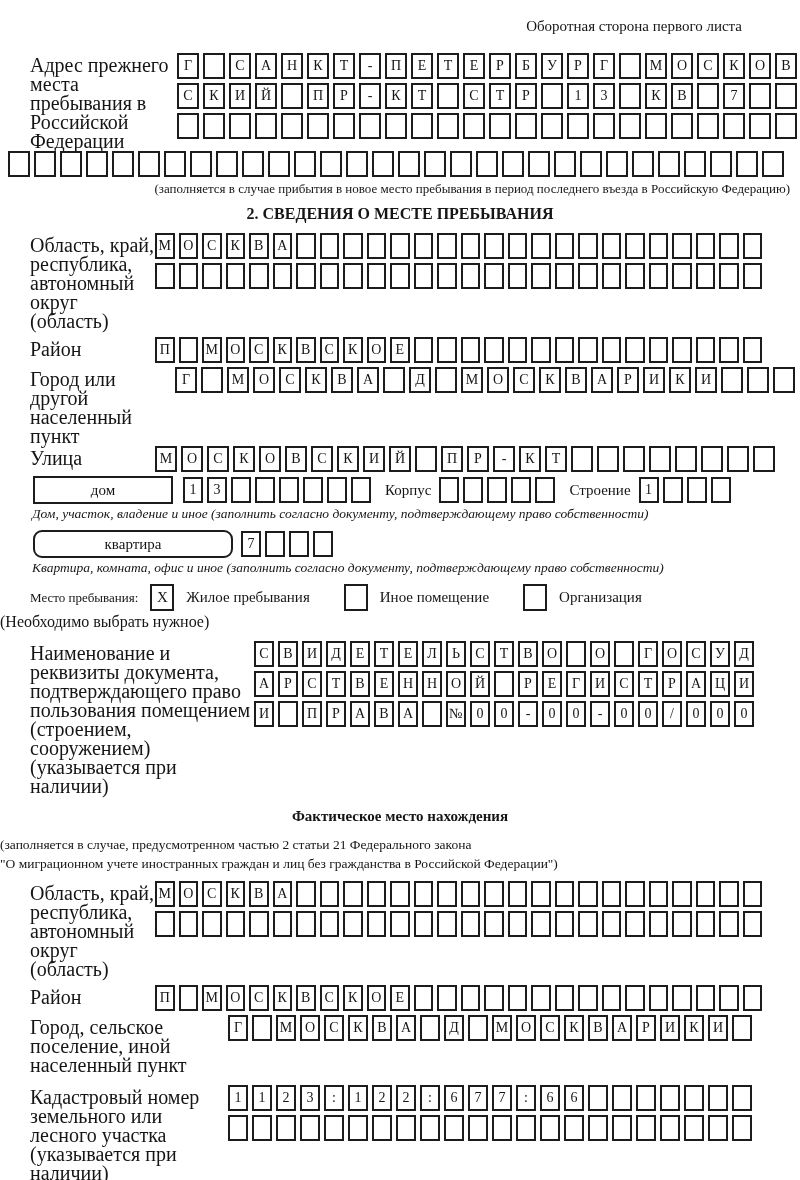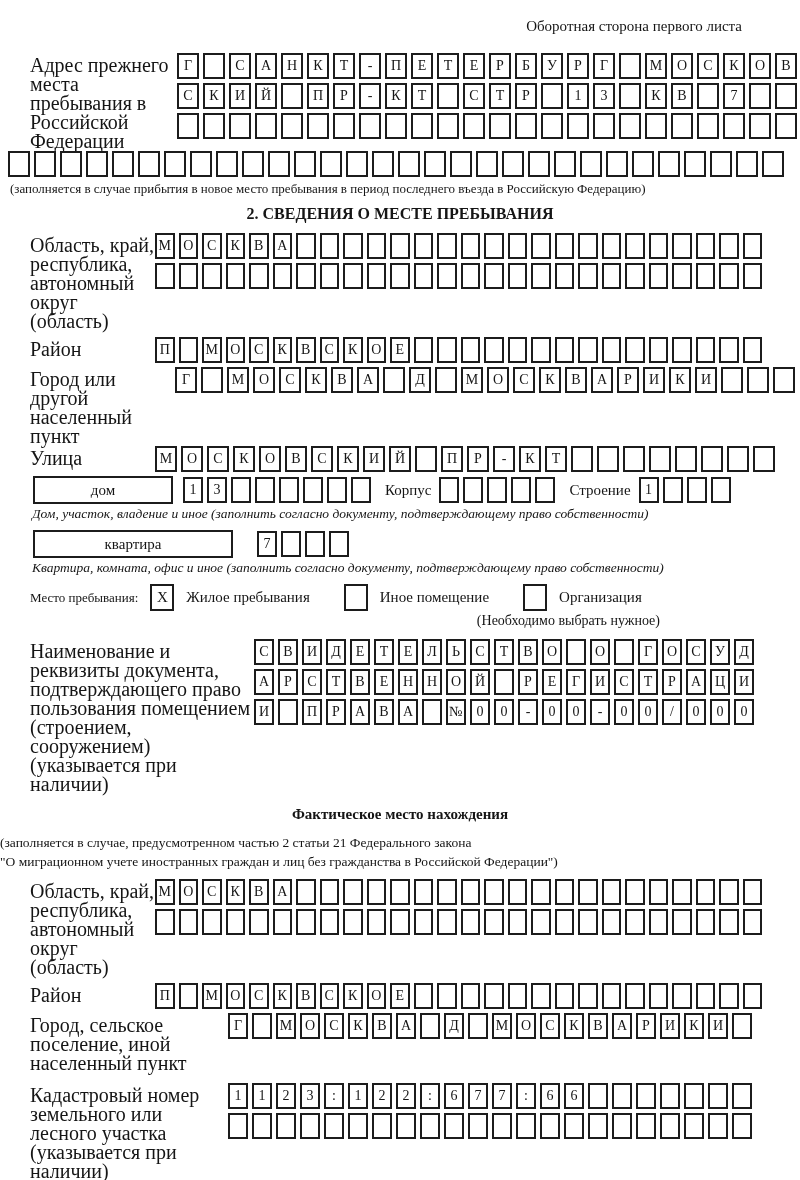--- a/index.html
+++ b/index.html
@@ -28,45 +28,45 @@
     width: 20px; height: 26px; flex-shrink: 0;
     border: 2px solid #1c1c1c; background:#fff;
     display: flex; align-items: center; justify-content: center;
     font-size: 14px; line-height: 1;
   }
   .c22 .cell { width: 22px; }
   .c19 .cell { width: 19.5px; }
   .c20 .cell { width: 20px; }
   .fullrow { margin-left: 8px; }
 
-  .caption { font-size: 13px; text-align: left; margin: 2px 10px 6px 10px; }
+  .caption { font-size: 13px; text-align: right; margin: 2px 10px 6px 10px; }
   .caption-left { font-size: 13.5px; margin: 2px 0 8px 32px; font-style: italic; }
 
   .sec-title { text-align: center; font-size: 16px; font-weight: bold; margin: 8px 0 10px 0; }
   .sub-title { text-align: center; font-size: 15px; font-weight: bold; margin: 12px 0 10px 0; }
   .center-note { font-size: 13.5px; line-height: 19px; }
 
   .houserow { display: flex; align-items: center; margin-left: 33px; margin-bottom: 2px; }
   .labelbox {
     height: 28px; border: 2px solid #1c1c1c; background:#fff;
     display: flex; align-items: center; justify-content: center;
     font-size: 15px; flex-shrink: 0;
   }
   .bw166 { width: 140px; margin-right: 10px; }
-  .bw200 { width: 200px; margin-right: 24px; }
+  .bw200 { width: 200px; margin-right: 8px; border-radius: 9px; }
   .inline-label { font-size: 15px; margin: 0 8px 0 14px; white-space: nowrap; }
 
   .stayrow { display: flex; align-items: center; margin-left: 30px; margin-top: 8px; }
   .stay-label { font-size: 13px; margin-right: 12px; }
   .chk {
     width: 24px; height: 27px; border: 2px solid #1c1c1c; flex-shrink: 0;
     display: flex; align-items: center; justify-content: center; font-size: 15px;
   }
   .opt-label { font-size: 15px; margin: 0 34px 0 12px; }
-  .stay-note { width: 660px; text-align: right; font-size: 14px; margin: 2px 0 10px 0; }
+  .stay-note { width: 660px; text-align: left; font-size: 16px; margin: 2px 0 10px 0; }
 
   .gap6  { margin-top: 6px; }
   .gap10 { margin-top: 10px; }
 
   .stampbox {
     margin: 14px 0 6px 400px; width: 363px; height: 177px;
     border: 2px solid #1c1c1c; background: #fff;
   }
 </style>
 </head>

